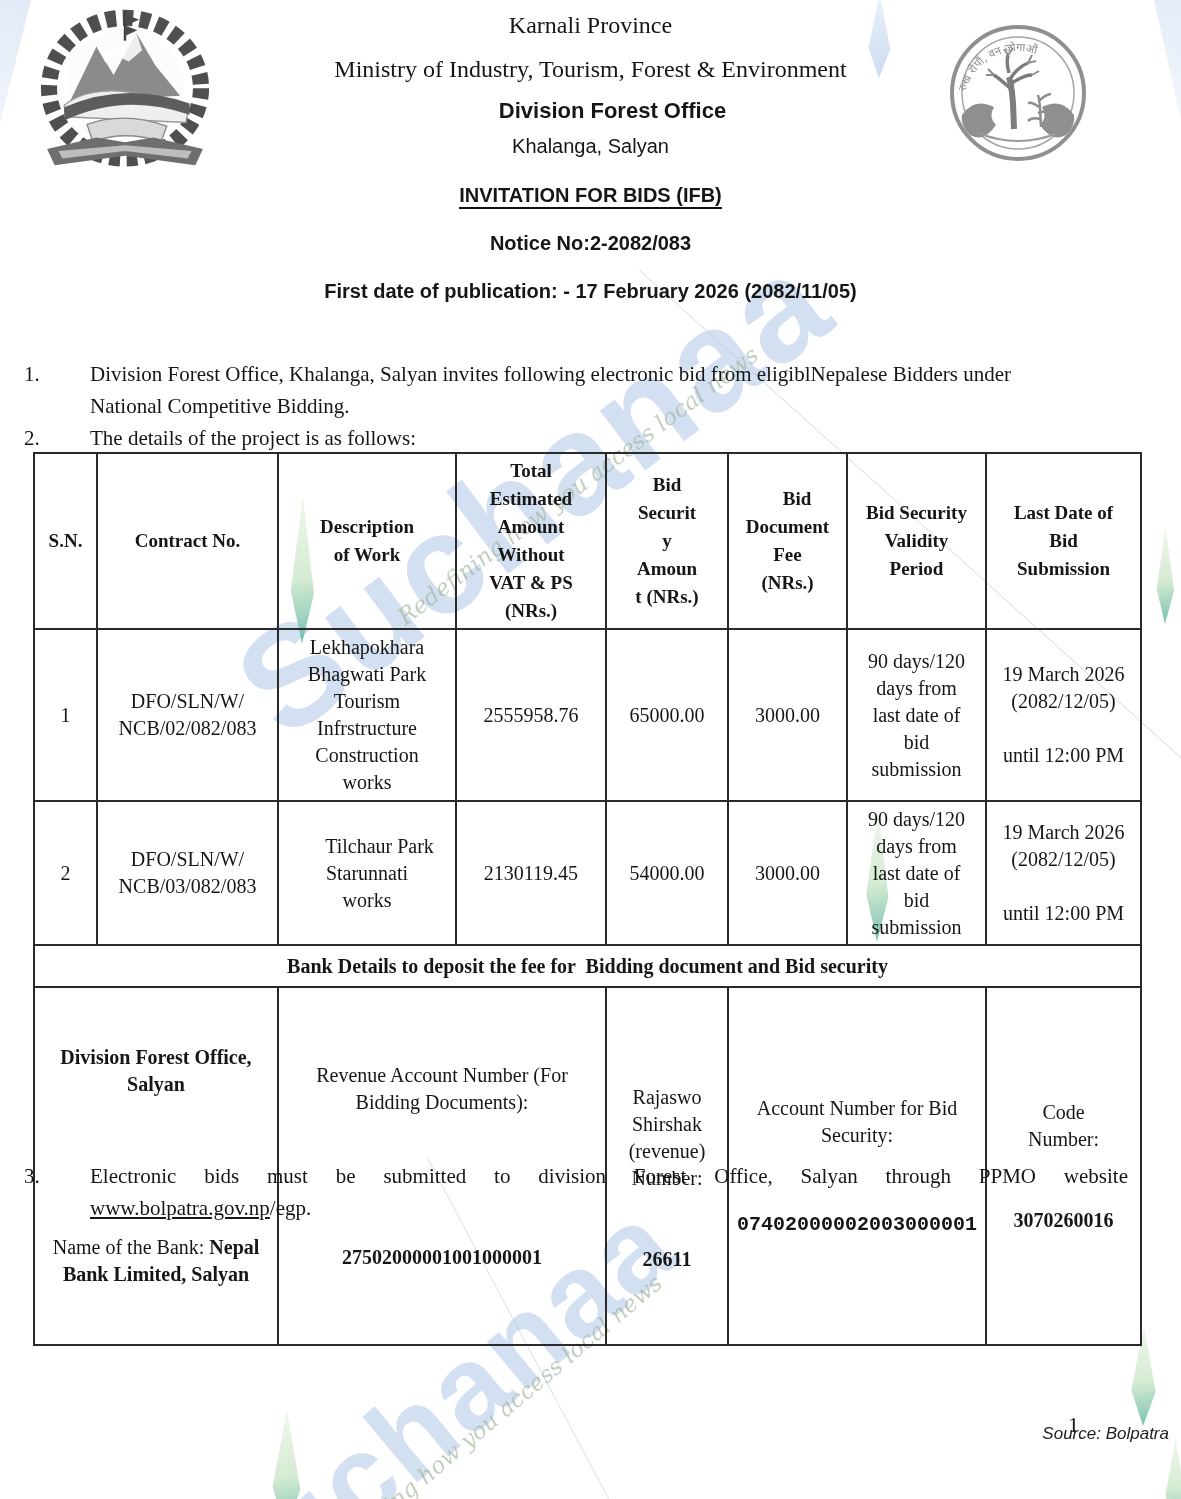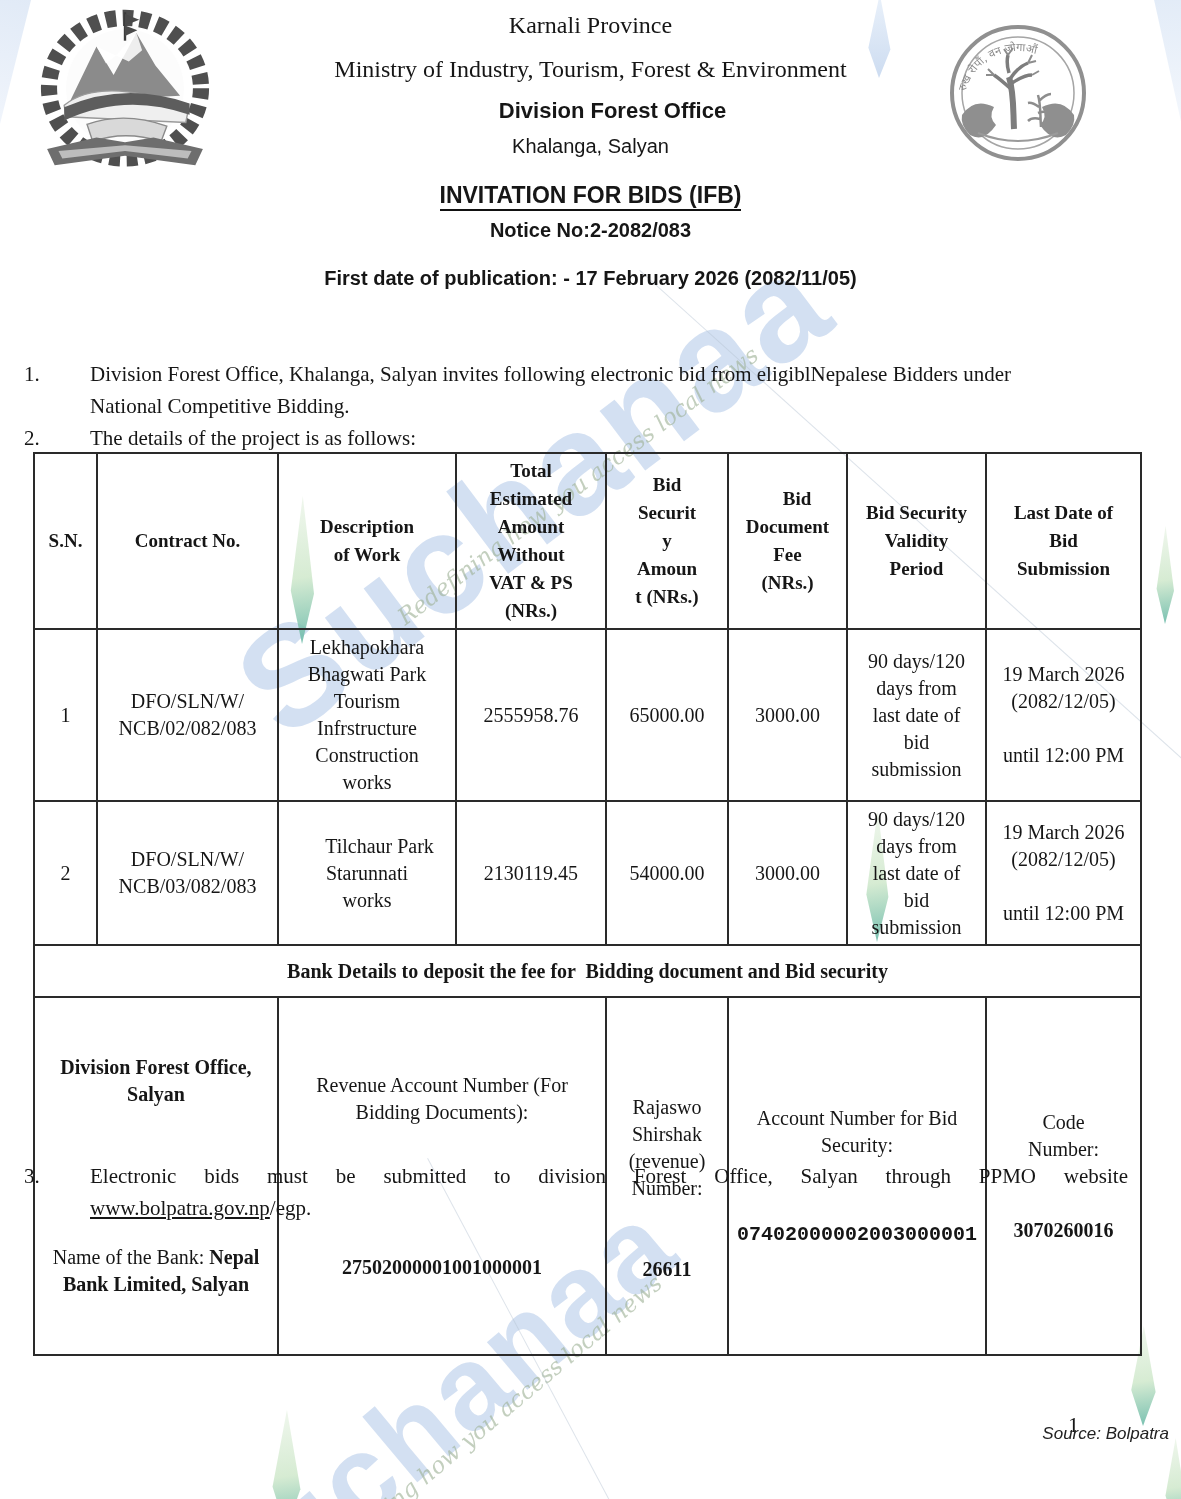--- a/index.html
+++ b/index.html
@@ -35,21 +35,21 @@
   .content { position:absolute; inset:0; z-index:1; }
   .logo { position:absolute; }
   .hdr { position:absolute; top:10px; left:0; width:100%; text-align:center; }
   .hdr .serifline { font-size:24px; line-height:30px; }
   .hdr .h1 { margin-bottom:14px; }
   .hdr .h2 { margin-bottom:14px; }
   .sans { font-family:"Liberation Sans", sans-serif; }
   .hdr .h3 { font-size:22px; line-height:26px; margin-bottom:11px; }
   .hdr .h4 { font-size:22px; line-height:26px; font-weight:bold; margin-bottom:10px;padding-left:44px; }
   .hdr .h5 { font-size:20px; line-height:24px; margin-bottom:25px; }
-  .hdr .ifb { font-size:23px; line-height:24px; font-weight:bold; margin-bottom:11px; }
+  .hdr .ifb { font-size:20px; line-height:24px; font-weight:bold; margin-bottom:24px; }
   .hdr .ifb span { border-bottom:2.5px solid #111; padding-bottom:1px; }
   .hdr .notice { font-size:20px; line-height:24px; font-weight:bold; margin-bottom:24px; }
   .hdr .pub { font-size:20px; line-height:24px; font-weight:bold; }
   .li { position:absolute; left:24px; width:1125px; font-size:21px; line-height:32px; display:flex; }
   .li .num { width:66px; flex:0 0 66px; }
   .li .body { flex:1; }
   .li .indent2 { }
   .justify1 { text-align:justify; text-align-last:justify; width:1038px; }
   .weblink { text-decoration:underline; color:#161616; }
   
@@ -232,21 +232,21 @@
         <td>90 days/120
 days from
 last date of
 bid
 submission</td>
         <td>19 March 2026
 (2082/12/05)
 
 until 12:00 PM</td>
       </tr>
-      <tr class="banktitle" style="height:52px">
+      <tr class="banktitle" style="height:42px">
         <td colspan="8">Bank Details to deposit the fee for  Bidding document and Bid security</td>
       </tr>
       <tr class="bankrow" style="height:162px">
         <td colspan="2">
           <div class="b">Division Forest Office,
 Salyan</div>
           <div class="gap28"></div>
           <div><span>Name of the Bank: </span><span class="b">Nepal Bank Limited, Salyan</span></div>
         </td>
         <td colspan="2">

